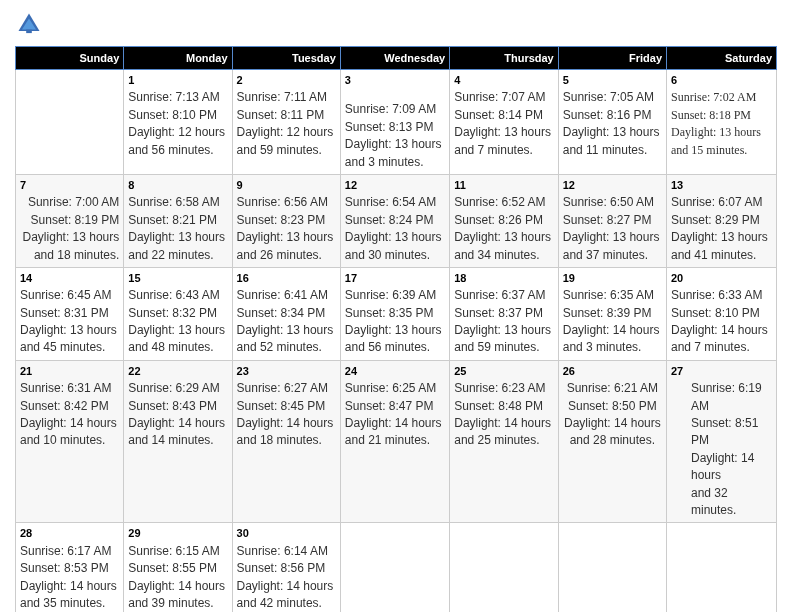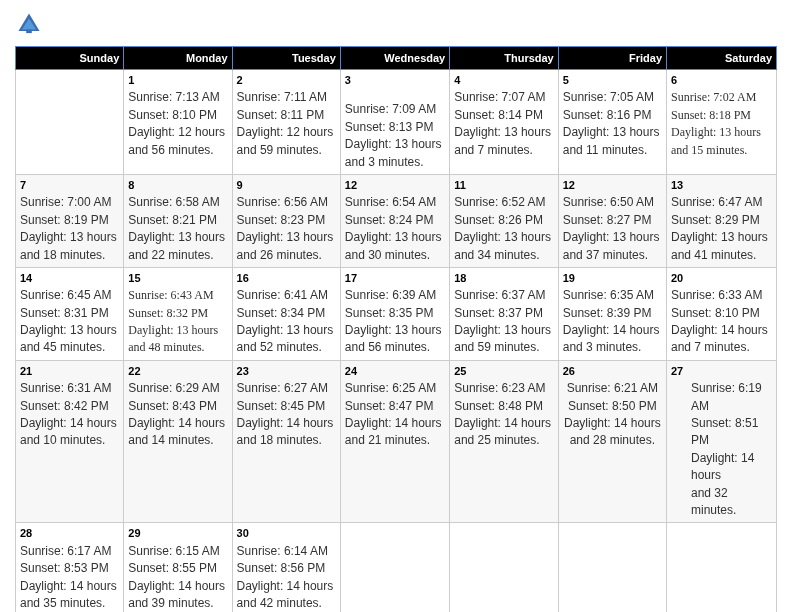--- a/index.html
+++ b/index.html
@@ -164,21 +164,21 @@
             <span class="day-num">6</span>
             <div class="day-info" style="white-space: pre-line; font-family: Liberation Serif, serif;">Sunrise: 7:02 AM
 Sunset: 8:18 PM
 Daylight: 13 hours
 and 15 minutes.</div>
           </td>
         </tr>
         <tr class="row-alt">
           <td>
             <span class="day-num">7</span>
-            <div class="day-info" style="white-space: pre-line;">Sunrise: 7:00 AM
+            <div class="day-info" style="white-space: pre-line; text-align: right;">Sunrise: 7:00 AM
 Sunset: 8:19 PM
 Daylight: 13 hours
 and 18 minutes.</div>
           </td>
           <td>
             <span class="day-num">8</span>
             <div class="day-info" style="white-space: pre-line;">Sunrise: 6:58 AM
 Sunset: 8:21 PM
 Daylight: 13 hours
 and 22 minutes.</div>
@@ -206,37 +206,37 @@
           </td>
           <td>
             <span class="day-num">12</span>
             <div class="day-info" style="white-space: pre-line;">Sunrise: 6:50 AM
 Sunset: 8:27 PM
 Daylight: 13 hours
 and 37 minutes.</div>
           </td>
           <td>
             <span class="day-num">13</span>
-            <div class="day-info" style="white-space: pre-line;">Sunrise: 6:47 AM
+            <div class="day-info" style="white-space: pre-line;">Sunrise: 6:07 AM
 Sunset: 8:29 PM
 Daylight: 13 hours
 and 41 minutes.</div>
           </td>
         </tr>
         <tr>
           <td>
             <span class="day-num">14</span>
             <div class="day-info" style="white-space: pre-line;">Sunrise: 6:45 AM
 Sunset: 8:31 PM
 Daylight: 13 hours
 and 45 minutes.</div>
           </td>
           <td>
             <span class="day-num">15</span>
-            <div class="day-info" style="white-space: pre-line; font-family: Liberation Serif, serif;">Sunrise: 6:43 AM
+            <div class="day-info" style="white-space: pre-line;">Sunrise: 6:43 AM
 Sunset: 8:32 PM
 Daylight: 13 hours
 and 48 minutes.</div>
           </td>
           <td>
             <span class="day-num">16</span>
             <div class="day-info" style="white-space: pre-line;">Sunrise: 6:41 AM
 Sunset: 8:34 PM
 Daylight: 13 hours
 and 52 minutes.</div>

